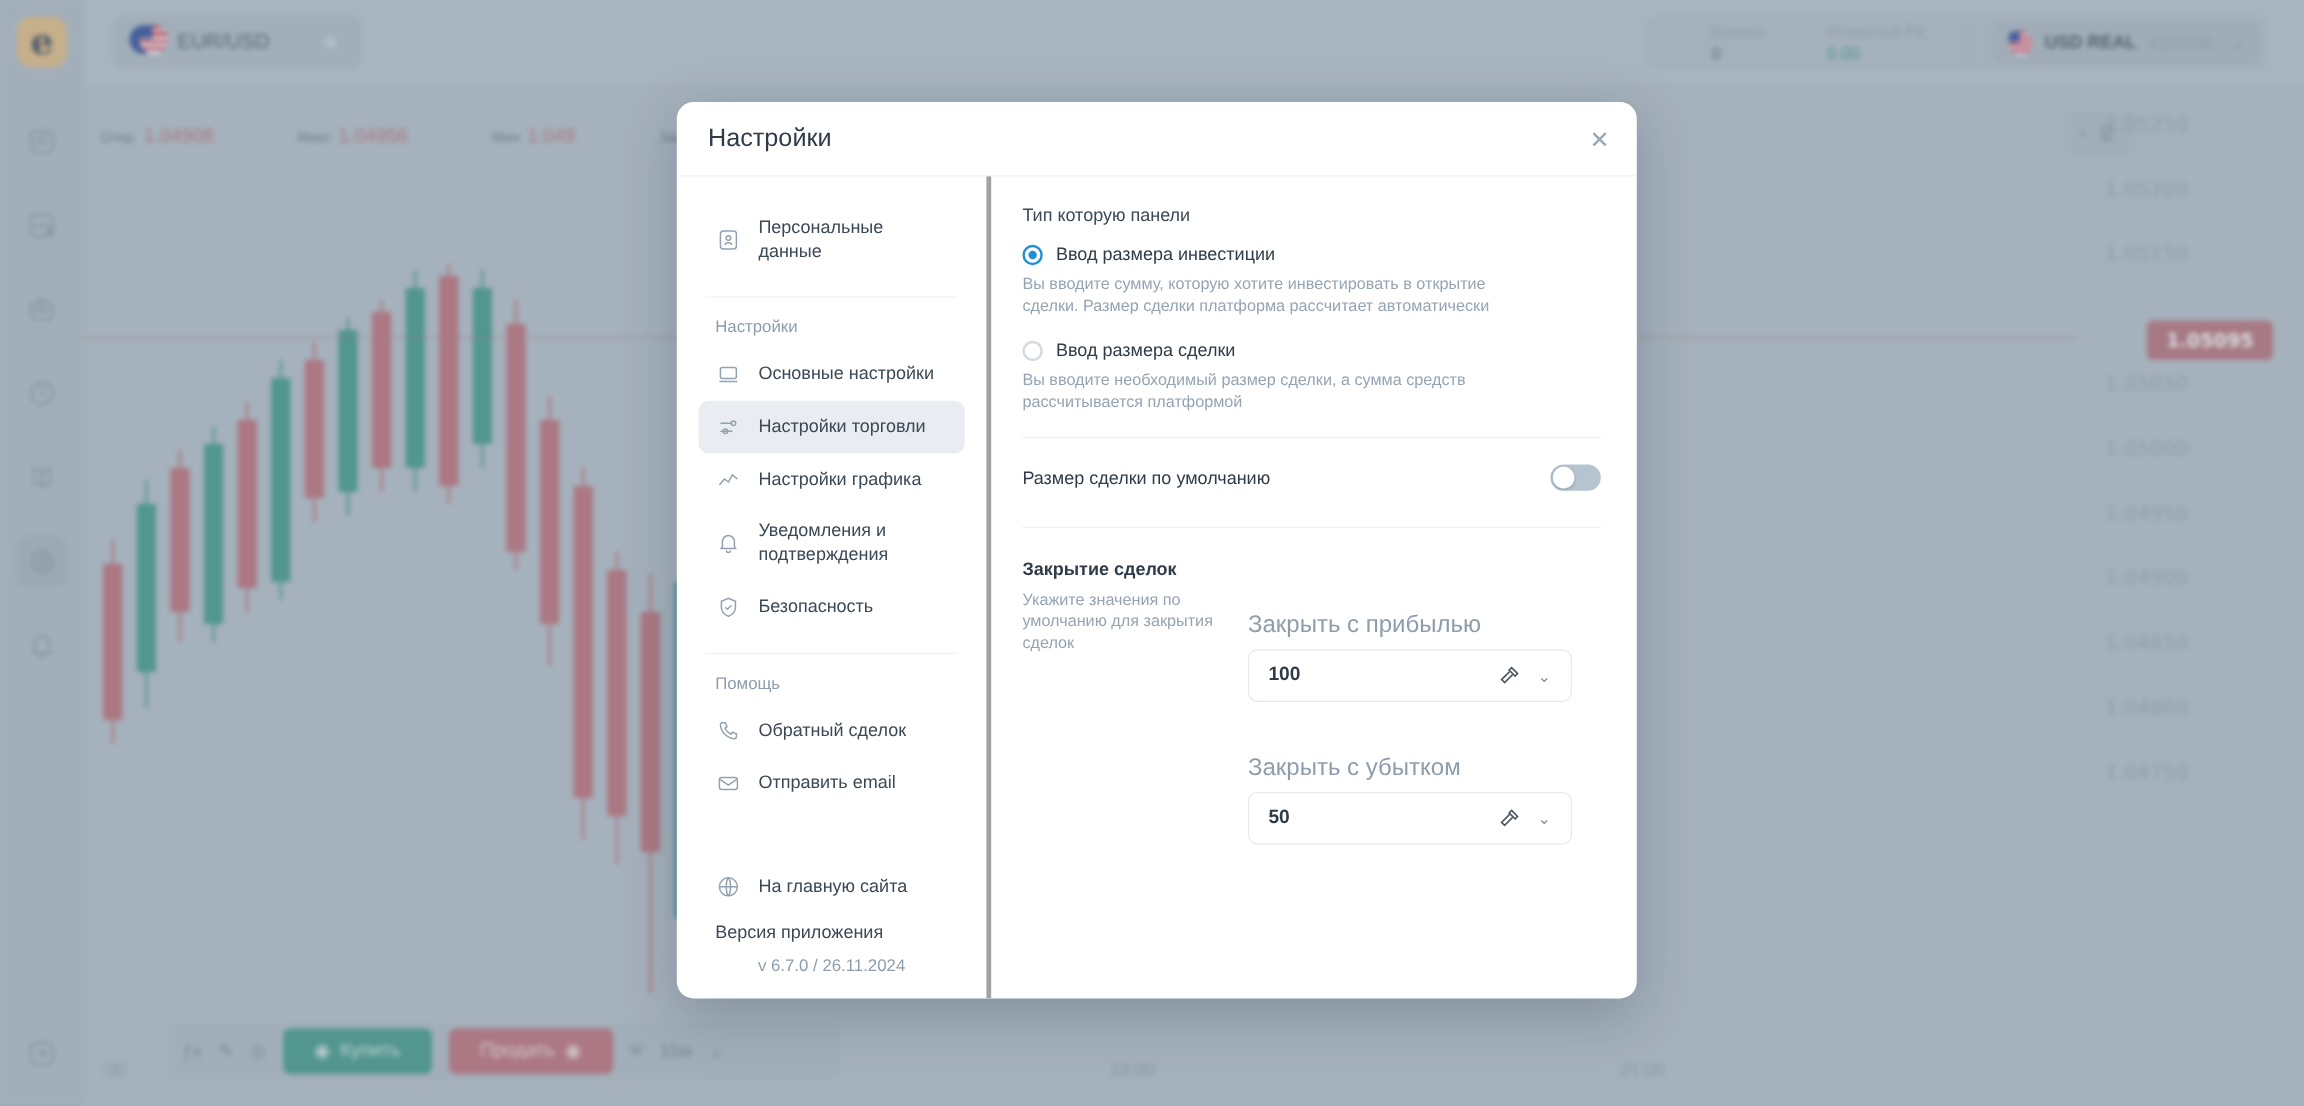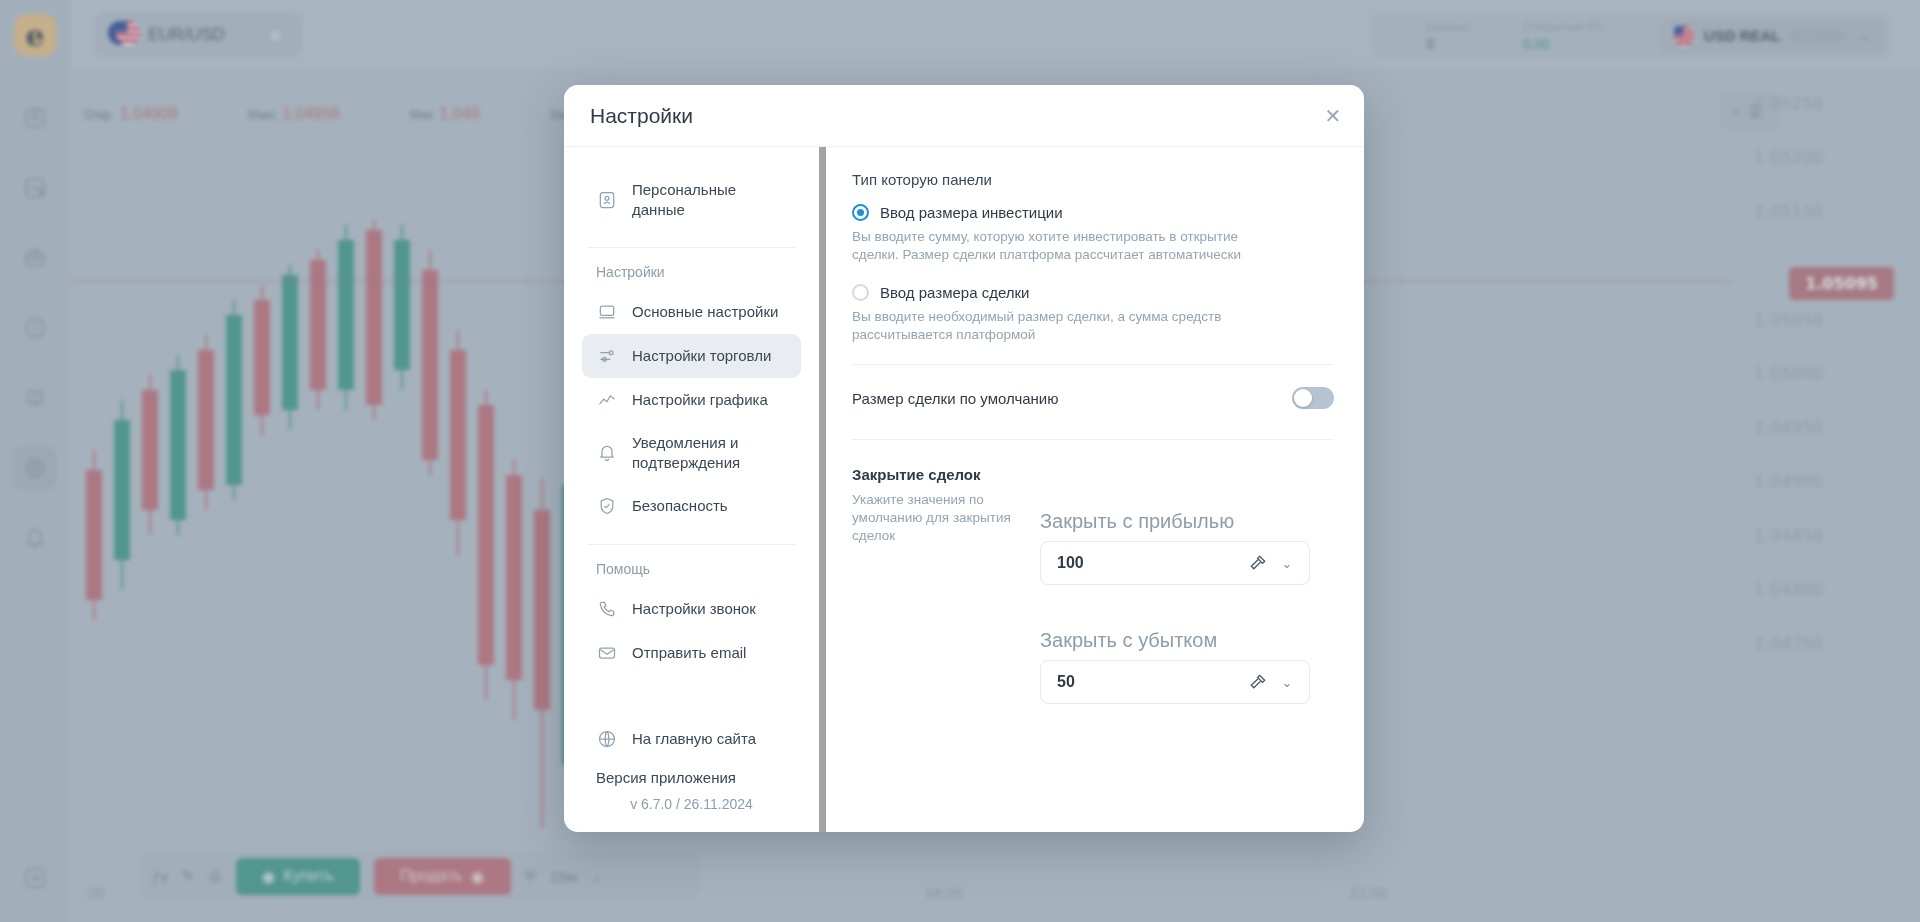--- a/index.html
+++ b/index.html
@@ -132,21 +132,21 @@
   }
   .modal-title { font-size: 21px; color: #2f3b48; }
   .modal-close {
     position: absolute; right: 18px; top: 18px; width: 26px; height: 26px;
     display: flex; align-items: center; justify-content: center;
     color: #9aa8b5; font-size: 20px; cursor: pointer;
   }
   .modal-body { display: flex; flex: 1; min-height: 0; }
 
   .side {
-    width: 262px; flex: none; border-right: 7px solid #a3a3a3;
+    width: 262px; flex: none; border-right: 4px solid #a3a3a3;
     padding: 22px 0 0 0; position: relative;
   }
   .nav-item {
     display: flex; align-items: center; gap: 14px; margin: 0 18px;
     padding: 11px 14px; border-radius: 9px; cursor: pointer;
     font-size: 15px; color: #3b4856; line-height: 20px;
   }
   .nav-item.active { background: #e9edf1; }
   .nav-ic { width: 22px; height: 22px; flex: none; color: #93a2b1; display:flex; align-items:center; justify-content:center; }
   .side-div { height: 1px; background: #eef1f4; margin: 16px 24px; }
@@ -545,21 +545,21 @@
 
         <div class="side-div"></div>
         <div class="side-cap">Помощь</div>
 
         <div class="nav-item">
           <span class="nav-ic">
             <svg width="20" height="20" viewBox="0 0 24 24" fill="none" stroke="currentColor" stroke-width="1.5">
                 <path d="M6 4h3l1.6 4-2 1.4a12 12 0 0 0 6 6L16 13.4 20 15v3a2 2 0 0 1-2.2 2C10.7 19.4 4.6 13.3 4 6.2A2 2 0 0 1 6 4z"></path>
               </svg>
           </span>
-          <span>Настройки звонок</span>
+          <span>Обратный сделок</span>
         </div>
 
         <div class="nav-item">
           <span class="nav-ic">
             <svg width="20" height="20" viewBox="0 0 24 24" fill="none" stroke="currentColor" stroke-width="1.5">
                 <rect x="3" y="6" width="18" height="12" rx="2.5"></rect>
                 <path d="M4 8l8 5.5L20 8"></path>
               </svg>
           </span>
           <span>Отправить email</span>

